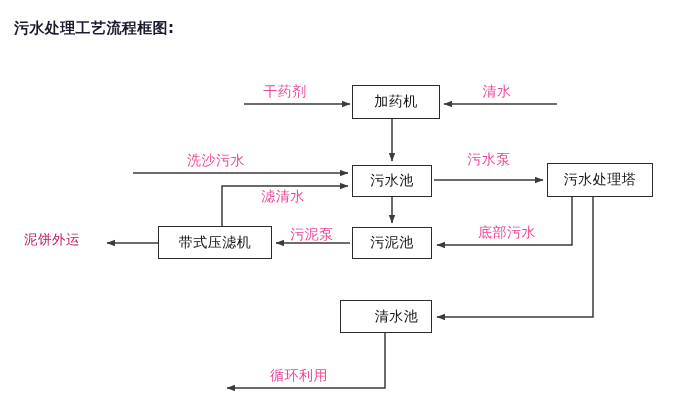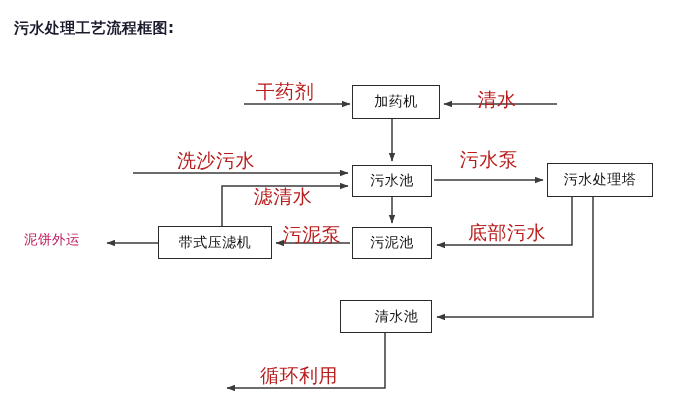--- a/index.html
+++ b/index.html
@@ -42,22 +42,22 @@
     display: flex;
     align-items: center;
     justify-content: center;
     font-size: 14px;
     color: #111111;
     white-space: nowrap;
     letter-spacing: 0.5px;
   }
   .edge-label {
     position: absolute;
-    font-size: 19px;
-    color: #b91c1c;
+    font-size: 14px;
+    color: #ec4899;
     white-space: nowrap;
     letter-spacing: 0.5px;
     transform: translate(-50%, -50%);
   }
   .term-label {
     position: absolute;
     font-size: 13.5px;
     color: #be185d;
     white-space: nowrap;
     letter-spacing: 0.5px;
@@ -107,21 +107,21 @@
   </svg>
 
   <div class="node" style="left:352px; top:85px;  width:88px;  height:34px;font-family:Liberation Mono, monospace;">加药机</div>
   <div class="node" style="left:352px; top:165px; width:80px;  height:32px;">污水池</div>
   <div class="node" style="left:547px; top:163px; width:106px; height:34px;">污水处理塔</div>
   <div class="node" style="left:158px; top:226px; width:114px; height:33px;">带式压滤机</div>
   <div class="node" style="left:352px; top:227px; width:80px;  height:32px;">污泥池</div>
   <div class="node" style="left:340px; top:300px; width:92px;  height:33px;padding-left:21px;">清水池</div>
 
   <div class="edge-label" style="left:285px; top:92px;">干药剂</div>
-  <div class="edge-label" style="left:497px; top:92px;margin-top:8px;">清水</div>
+  <div class="edge-label" style="left:497px; top:92px;">清水</div>
   <div class="edge-label" style="left:216px; top:161px;">洗沙污水</div>
   <div class="edge-label" style="left:283px; top:197px;">滤清水</div>
   <div class="edge-label" style="left:489px; top:160px;">污水泵</div>
   <div class="edge-label" style="left:312px; top:235px;">污泥泵</div>
   <div class="edge-label" style="left:507px; top:233px;text-align:center;">底部污水</div>
   <div class="edge-label" style="left:299px; top:376px;">循环利用</div>
 
   <div class="term-label" style="left:52px; top:240px;">泥饼外运</div>
 
 </div>

